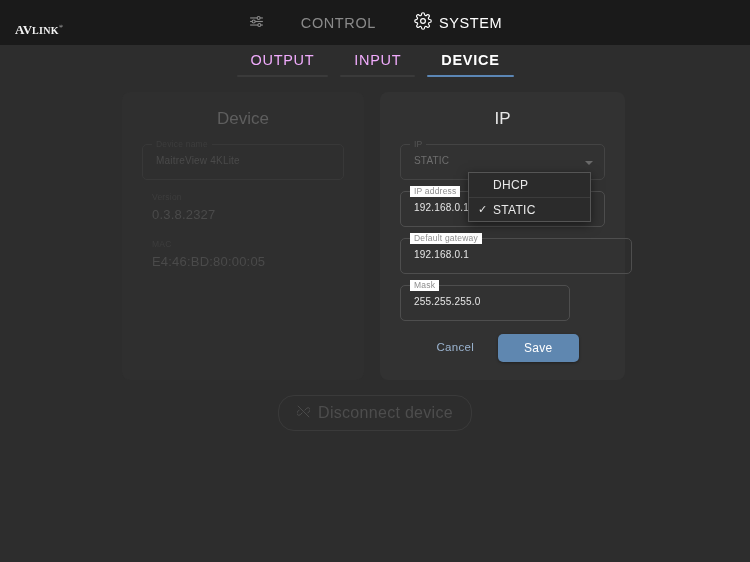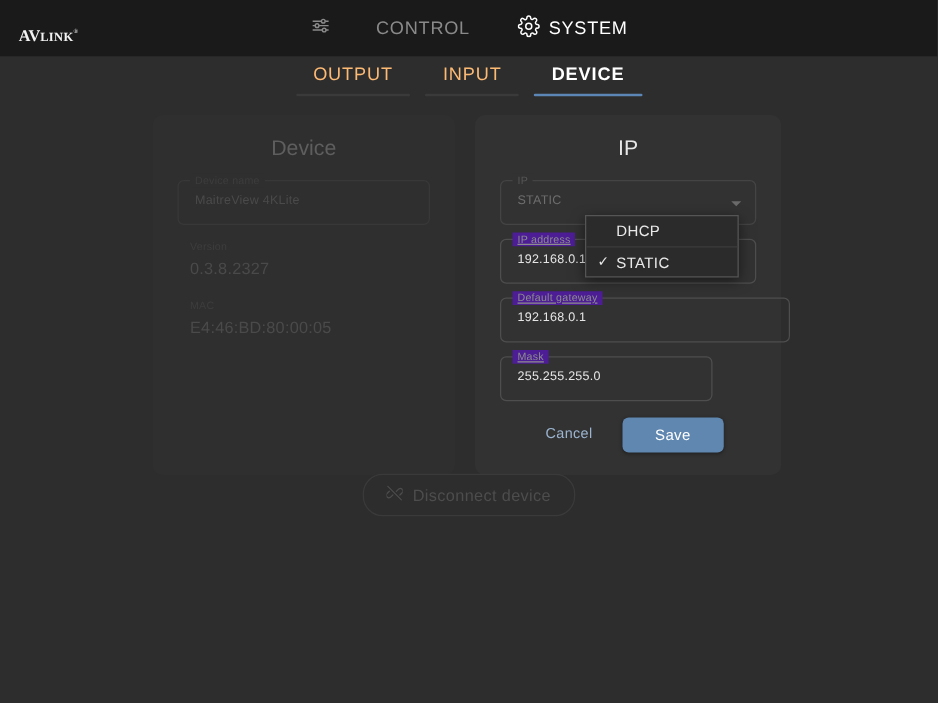--- a/index.html
+++ b/index.html
@@ -81,21 +81,21 @@
     align-items: flex-start;
     gap: 0px;
   }
   .tab {
     position: relative;
     padding: 7px 20px 9px 20px;
     font-size: 14.5px;
     letter-spacing: .7px;
     cursor: pointer;
     user-select: none;
-    color: #fdba74;
+    color: #f0abfc;
   }
   .tab.active { color: #ffffff; font-weight: bold; }
   .tab .rule {
     position: absolute;
     left: 6px; right: 6px;
     bottom: 0;
     height: 2px;
     background: #3a3a3a;
     border-radius: 1px;
   }
@@ -158,21 +158,21 @@
     letter-spacing: .2px;
     white-space: nowrap;
   }
 
   
   .dim .flabel { color: #3d3d3d; background: #2f2f2f; }
   .dim .fvalue { color: #4a4a4a; }
   .dim.field { border-color: #383838; }
 
   
-  .lit .flabel { color: #8d8d8d; background: #4c1d95; text-decoration: underline; }
+  .lit .flabel { color: #8d8d8d; background: #ffffff; }
   .lit .fvalue { color: #e6e6e6; }
   .lit.field { border-color: #4e4e4e; }
 
   
   .sel .flabel { color: #565656; background: #323232; }
   .sel .fvalue { color: #6e6e6e; }
   .sel.field { border-color: #444; }
 
   .caret {
     position: absolute;
@@ -228,29 +228,29 @@
     user-select: none;
     letter-spacing: .3px;
     box-shadow: 0 1px 3px rgba(0,0,0,.35);
   }
 
   
   .disconnect {
     position: absolute;
     left: 50%;
     transform: translateX(-50%);
-    top: 297px;
+    top: 313px;
     display: flex;
     align-items: flex-end;
     gap: 8px;
     padding: 8px 18px;
     border: 1px solid #3a3a3a;
     border-radius: 16px;
     color: #4d4d4d;
-    font-size: 13px;
+    font-size: 16px;
     letter-spacing: .3px;
     cursor: pointer;
     user-select: none;
     background: transparent;
   }
   .disconnect svg { stroke: #4d4d4d; fill: none; }
 
   
   .menu {
     position: absolute;

